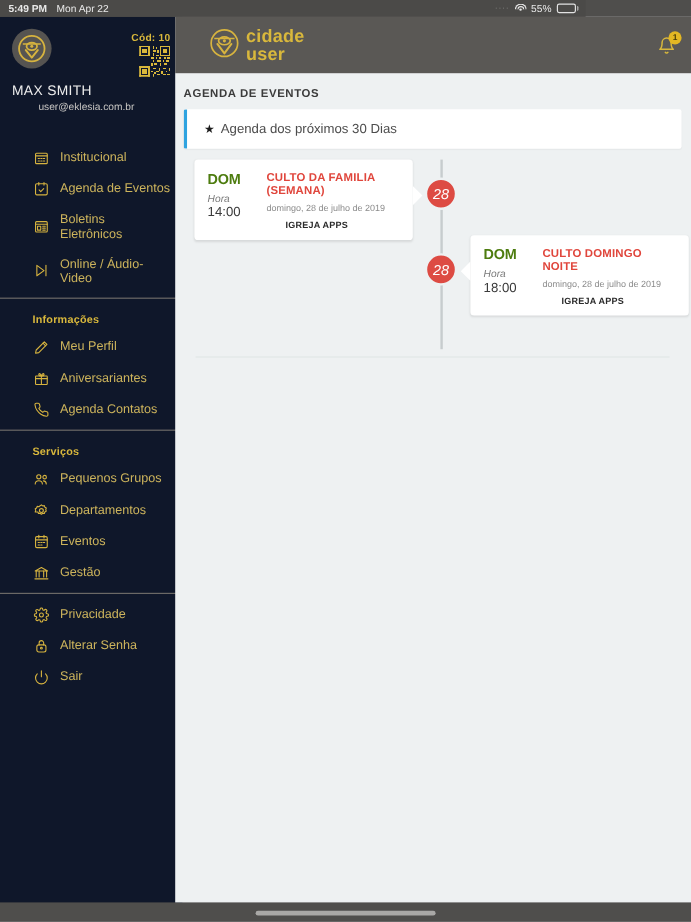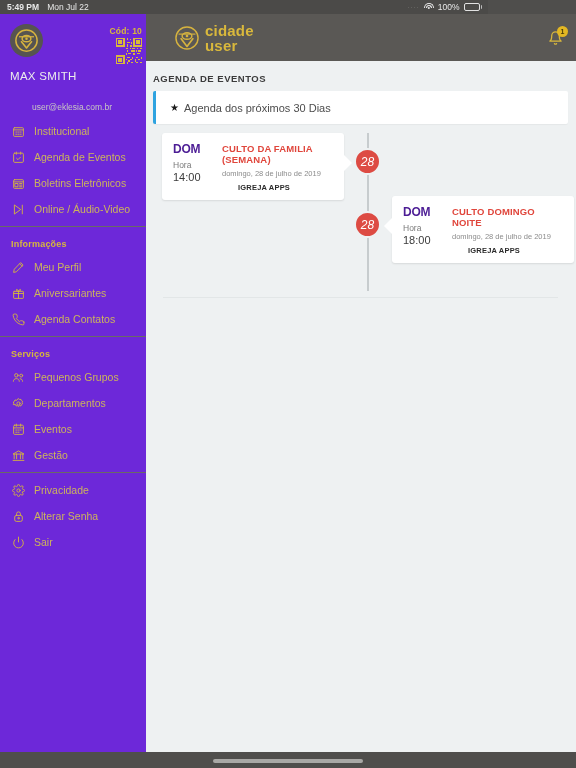--- a/index.html
+++ b/index.html
@@ -29,58 +29,58 @@
   .wifi-ic i:nth-child(2){ width: 6px; height: 3px; top: 2px; }
   .wifi-ic i:nth-child(3){ width: 2.4px; height: 1.6px; top: 4.4px; background: #e8e8e8; border-radius: 50%; border: none; }
   .batt { display: inline-flex; align-items: center; }
   .batt .body { width: 16px; height: 7.5px; border: 1px solid #e2e2e2; border-radius: 2px; padding: 1px; }
   .batt .fill { width: 100%; height: 100%; background: #e2e2e2; border-radius: 1px; }
   .batt .cap { width: 1.4px; height: 3.5px; background: #bdbdbd; border-radius: 0 1px 1px 0; margin-left: 1px; }
 
   
   .sidebar {
     position: absolute; top: 14px; left: 0; width: 152px; height: 738px;
-    background: #6d28d9; color: #d9c26a; overflow: hidden;
+    background: #0f172a; color: #d9c26a; overflow: hidden;
   }
   .side-head { padding: 6px 10px 0 10px; position: relative; height: 100px; }
   .brand-mark {
     width: 33px; height: 33px; border-radius: 50%;
     background: #565451; display: flex; align-items: center; justify-content: center;
     margin-top: 4px;
   }
   .cod {
     position: absolute; right: 10px; top: 12px;
     font-size: 8.5px; color: #d9b83c; font-weight: 600; letter-spacing: .2px;
   }
   .qr { position: absolute; right: 10px; top: 24px; width: 26px; height: 26px; }
   .user-name { margin-top: 13px; font-size: 11.5px; color: #ececec; letter-spacing: .3px; }
-  .user-mail { margin-top: 20px; font-size: 8.5px; color: #c9c7c4; padding-left: 22px; }
-
-  .nav-sec { padding: 4px 0 4px 0; }
+  .user-mail { margin-top: 2px; font-size: 8.5px; color: #c9c7c4; padding-left: 22px; }
+
+  .nav-sec { padding: 4px 0 4px 16px; }
   .nav-sec + .nav-sec { border-top: 1px solid #6b6966; }
   .nav-title {
     font-size: 9px; font-weight: 700; color: #d9b83c;
     padding: 8px 0 5px 11px; letter-spacing: .2px;
   }
   .nav-item {
     display: flex; align-items: center; gap: 9px;
     padding: 6.5px 10px 6.5px 12px;
     font-size: 10.5px; color: #cdb45c; cursor: pointer;
   }
   .nav-item .ic { width: 13px; height: 13px; flex: 0 0 13px; display: flex;
     align-items: center; justify-content: center; color: #d6b33f; }
   .nav-item .ic svg { display: block; }
 
   
   .main { position: absolute; top: 14px; left: 146px; width: 430px; height: 738px; background: #eef1f2; }
   .topbar {
     height: 47px; background: #5a5855; display: flex; align-items: center;
     padding: 0 10px 0 28px; position: relative;
   }
-  .logo-wrap { display: flex; align-items: center; gap: 5px; }
+  .logo-wrap { display: flex; align-items: flex-start; gap: 5px; }
   .logo-text { line-height: 1.0; color: #d9b83c; font-size: 15px; font-weight: 600; letter-spacing: .2px; }
   .logo-text span { display: block; }
   .bell-wrap { margin-left: auto; position: relative; width: 22px; height: 22px;
     display: flex; align-items: center; justify-content: center; cursor: pointer; }
   .bell-badge {
     position: absolute; top: -1px; right: -2px; width: 11px; height: 11px; border-radius: 50%;
     background: #e3b723; color: #4a3c08; font-size: 7px; font-weight: 700;
     display: flex; align-items: center; justify-content: center;
   }
 
@@ -99,22 +99,22 @@
   
   .timeline { position: relative; height: 158px; margin-top: 9px; }
   .tl-line { position: absolute; left: 214px; top: 0; width: 1.5px; height: 158px; background: #c7ccce; }
 
   .ev {
     position: absolute; background: #fff; border-radius: 3px;
     box-shadow: 0 1px 2px rgba(0,0,0,.10);
     padding: 9px 10px 8px 11px; display: flex; gap: 9px;
   }
   .ev-left { width: 40px; flex: 0 0 40px; }
-  .ev-dow { font-size: 12px; font-weight: 700; color: #4c1d95; letter-spacing: -.2px; }
-  .ev-hlbl { font-size: 8.5px; color: #7a7a7a; margin-top: 4px; }
+  .ev-dow { font-size: 12px; font-weight: 700; color: #4d7c0f; letter-spacing: -.2px; }
+  .ev-hlbl { font-size: 8.5px; color: #7a7a7a; margin-top: 4px; font-style: italic; }
   .ev-time { font-size: 11px; color: #3b3b3b; margin-top: 1px; }
   .ev-right { padding-top: 1px; }
   .ev-title { font-size: 9.5px; font-weight: 700; color: #e0463c; letter-spacing: .15px; }
   .ev-date { font-size: 7.5px; color: #8b8b8b; margin-top: 4px; }
   .ev-org { font-size: 7.5px; font-weight: 700; color: #2a2a2a; margin-top: 5px; letter-spacing: .2px; padding-left: 16px; }
   .ev-arrow { position: absolute; top: 22px; width: 0; height: 0; }
   .ev-arrow.right { right: -8px; border-top: 8px solid transparent; border-bottom: 8px solid transparent; border-left: 8px solid #fff; }
   .ev-arrow.left  { left: -8px;  border-top: 8px solid transparent; border-bottom: 8px solid transparent; border-right: 8px solid #fff; }
 
   .ev1 { left: 9px;  top: 0;  width: 182px; }
@@ -136,29 +136,29 @@
     width: 150px; height: 4px; border-radius: 3px; background: #a9a8a6;
   }
 </style>
 </head>
 <body>
 
 <div id="app">
 
   <div class="statusbar">
     <span class="sb-time">5:49 PM</span>
-    <span class="sb-date">Mon Jul 22</span>
+    <span class="sb-date">Mon Apr 22</span>
     <span class="sb-right">
       <span class="sb-dots">····</span>
       <span class="wifi-ic">
           <i></i>
           <i></i>
           <i></i>
         </span>
-      <span>100%</span>
+      <span>55%</span>
       <span class="batt">
         <span class="body"><span class="fill"></span></span>
           <span class="cap"></span>
       </span>
     </span>
   </div>
 
   <div class="sidebar">
     <div class="side-head">
       <div class="brand-mark">

